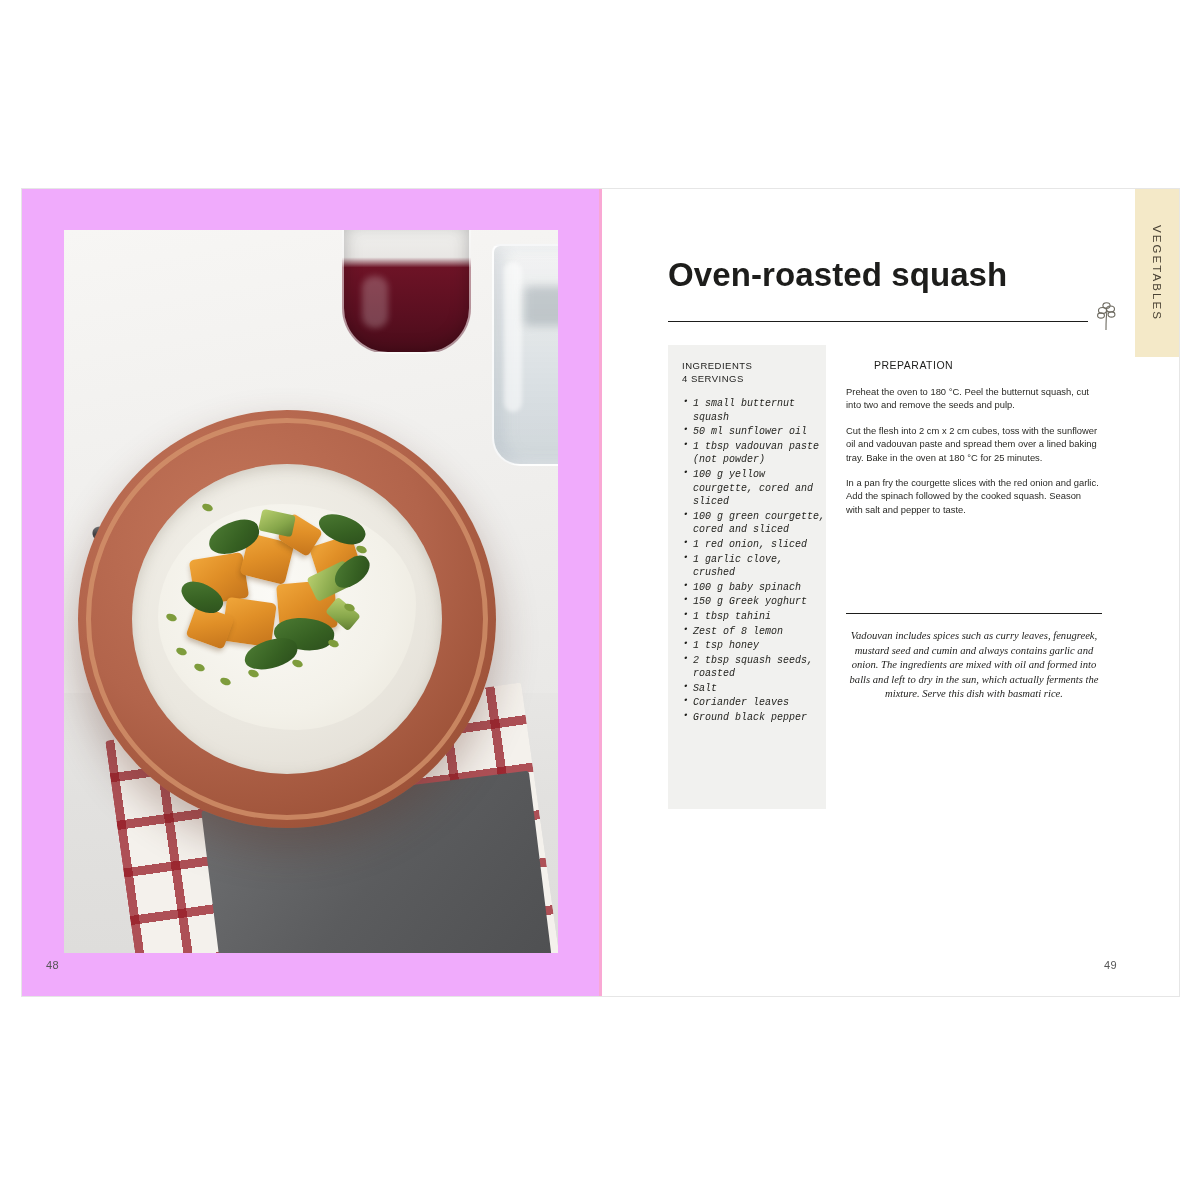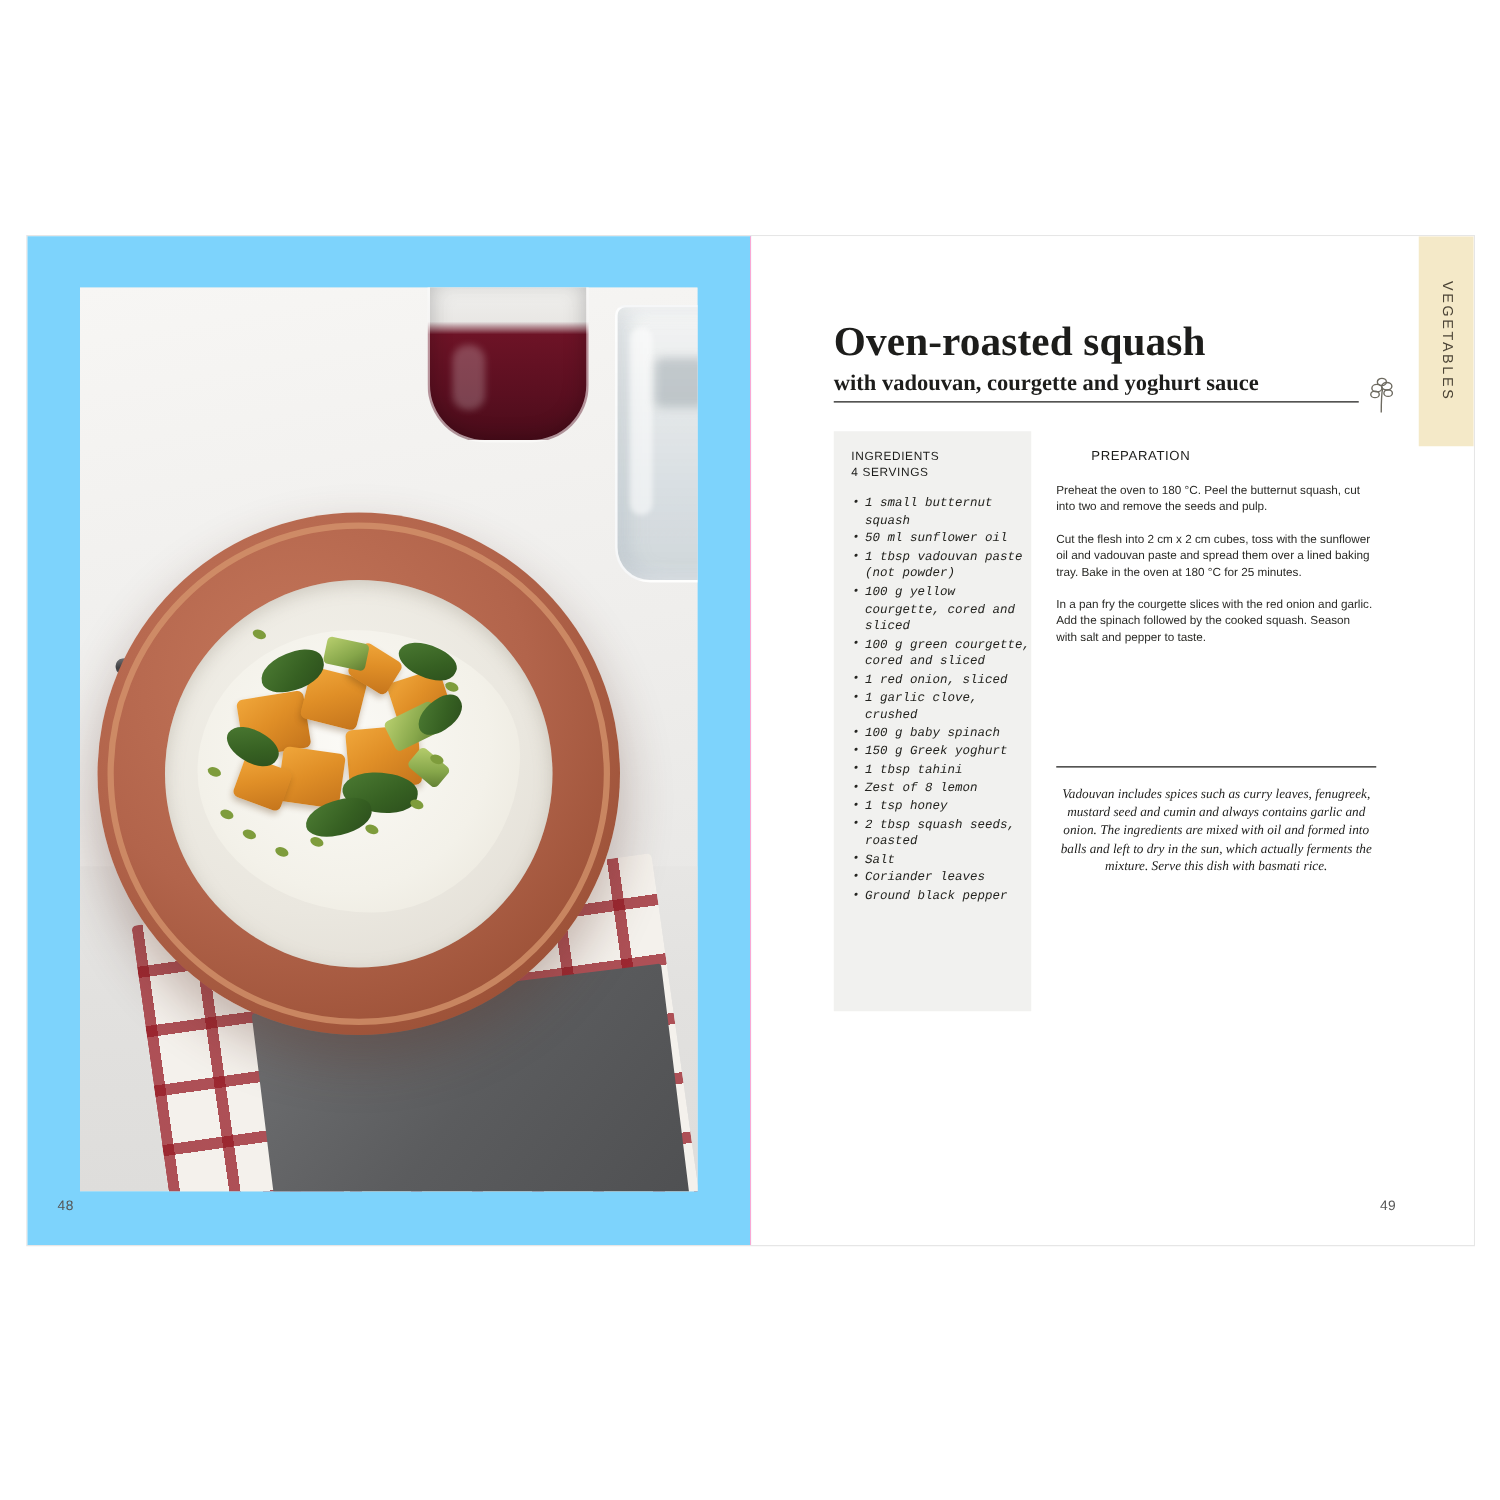--- a/index.html
+++ b/index.html
@@ -20,22 +20,22 @@
     background: #ffffff;
     box-shadow: 0 0 0 1px #e6e6e6;
     display: flex;
   }
 
   
   .page-left {
     position: relative;
     width: 578px;
     height: 807px;
-    background: #7dd3fc;
-    border-right: 1px solid #f9a8d4;
+    background: #f0abfc;
+    border-right: 3px solid #f9a8d4;
     overflow: hidden;
   }
 
   .photo {
     position: absolute;
     left: 42px;
     top: 41px;
     width: 494px;
     height: 723px;
     overflow: hidden;
@@ -241,21 +241,21 @@
     font-size: 11.5px;
     letter-spacing: 2.1px;
     color: #4a4335;
     font-family: "Liberation Sans", sans-serif;
   }
 
   .r-title {
     position: absolute;
     left: 66px;
     top: 45px;
-    font-family: Liberation Serif, serif;
+    font-family: Liberation Sans, sans-serif;
     font-size: 33px;
     color: #1d1d1b;
     letter-spacing: .1px;
   }
   .r-subtitle {
     position: absolute;
     left: 66px;
     top: 92px;
     font-family: "Liberation Serif", serif;
     font-size: 18px;
@@ -437,21 +437,20 @@
     <div class="page-num-left">48</div>
   </div>
 
   <div class="page-right">
 
     <div class="tab">
       <span class="tab-label">VEGETABLES</span>
     </div>
 
     <h1 class="r-title">Oven-roasted squash</h1>
-    <h2 class="r-subtitle">with vadouvan, courgette and yoghurt sauce</h2>
     <div class="rule"></div>
 
     <div class="leaf-icon">
       <svg viewBox="0 0 32 32" width="32" height="32" aria-hidden="true">
         <g fill="none" stroke="#6d6a60" stroke-width="1.1">
           <path d="M16 29 C16 22 16 16 17 10"></path>
           <ellipse cx="12.5" cy="9.5" rx="4" ry="3"></ellipse>
           <ellipse cx="20.5" cy="8" rx="4" ry="3"></ellipse>
           <ellipse cx="16.5" cy="4.5" rx="3.6" ry="2.8"></ellipse>
           <ellipse cx="11" cy="14.5" rx="3.4" ry="2.6"></ellipse>

